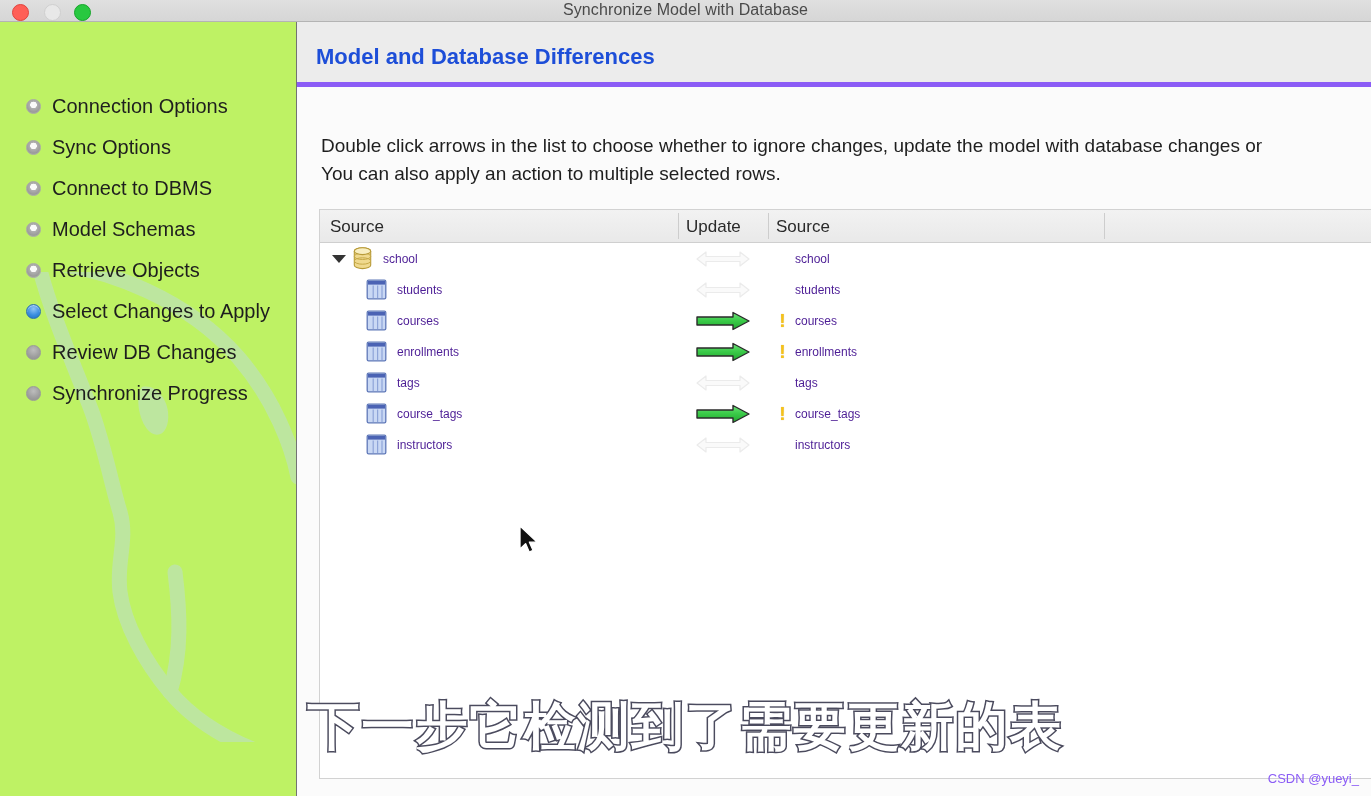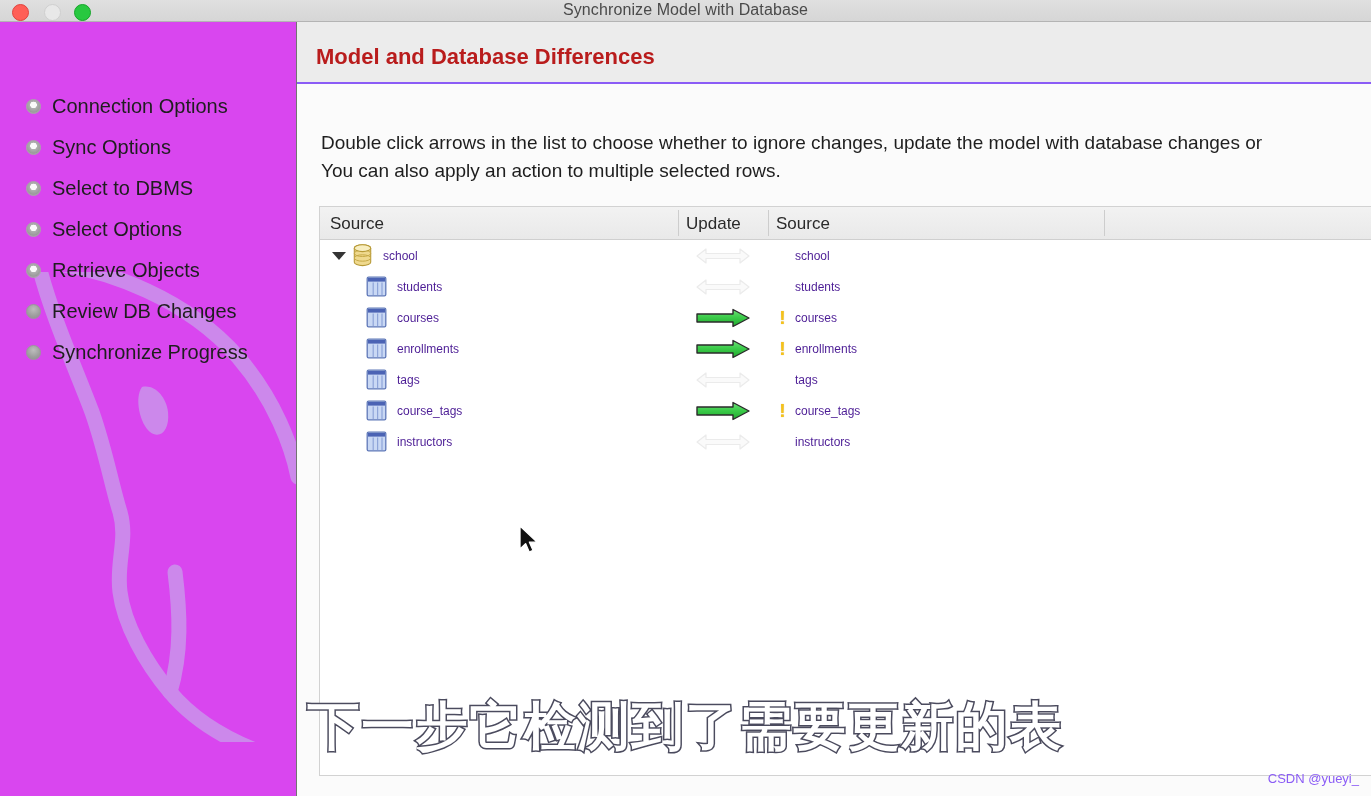--- a/index.html
+++ b/index.html
@@ -49,21 +49,21 @@
   .traffic.close { left: 12px; background: #ff5f57; border: 1px solid #e0443e; }
   .traffic.min   { left: 44px; background: #e8e8e8; border: 1px solid #cfcfcf; }
   .traffic.max   { left: 74px; background: #28c840; border: 1px solid #16a62a; }
 
   
   .sidebar {
     position: absolute;
     left: 0; top: 22px;
     width: 296px;
     height: 774px;
-    background: #d946ef;
+    background: #bef264;
     border-right: 5px solid #737373;
     overflow: hidden;
   }
   .dolphin {
     position: absolute;
     left: 20px;
     top: 250px;
     width: 300px;
     height: 470px;
     opacity: 0.45;
@@ -117,29 +117,29 @@
     width: 1074px;
     height: 774px;
     background: #ececec;
     overflow: hidden;
   }
   .page-title {
     position: absolute;
     left: 19px; top: 22px;
     font-size: 22px;
     font-weight: bold;
-    color: #b91c1c;
+    color: #1d4ed8;
   }
   .content-card {
     position: absolute;
     left: 0; top: 60px;
     width: 1074px;
     height: 714px;
     background: #fbfbfb;
-    border-top: 2px solid #8b5cf6;
+    border-top: 5px solid #8b5cf6;
     box-sizing: border-box;
   }
   .intro {
     position: absolute;
     left: 24px; top: 45px;
     width: 1090px;
     font-size: 19px;
     color: #1e1e1e;
     line-height: 28px;
     white-space: nowrap;
@@ -300,29 +300,33 @@
       <div class="step">
         <span class="step-bullet done"></span>
         <span class="step-label">Connection Options</span>
       </div>
       <div class="step">
         <span class="step-bullet done"></span>
         <span class="step-label">Sync Options</span>
       </div>
       <div class="step">
         <span class="step-bullet done"></span>
-        <span class="step-label">Select to DBMS</span>
+        <span class="step-label">Connect to DBMS</span>
       </div>
       <div class="step">
         <span class="step-bullet done"></span>
-        <span class="step-label">Select Options</span>
+        <span class="step-label">Model Schemas</span>
       </div>
       <div class="step">
         <span class="step-bullet done"></span>
         <span class="step-label">Retrieve Objects</span>
+      </div>
+      <div class="step">
+        <span class="step-bullet current"></span>
+        <span class="step-label">Select Changes to Apply</span>
       </div>
       <div class="step">
         <span class="step-bullet todo"></span>
         <span class="step-label">Review DB Changes</span>
       </div>
       <div class="step">
         <span class="step-bullet todo"></span>
         <span class="step-label">Synchronize Progress</span>
       </div>
     </div>

